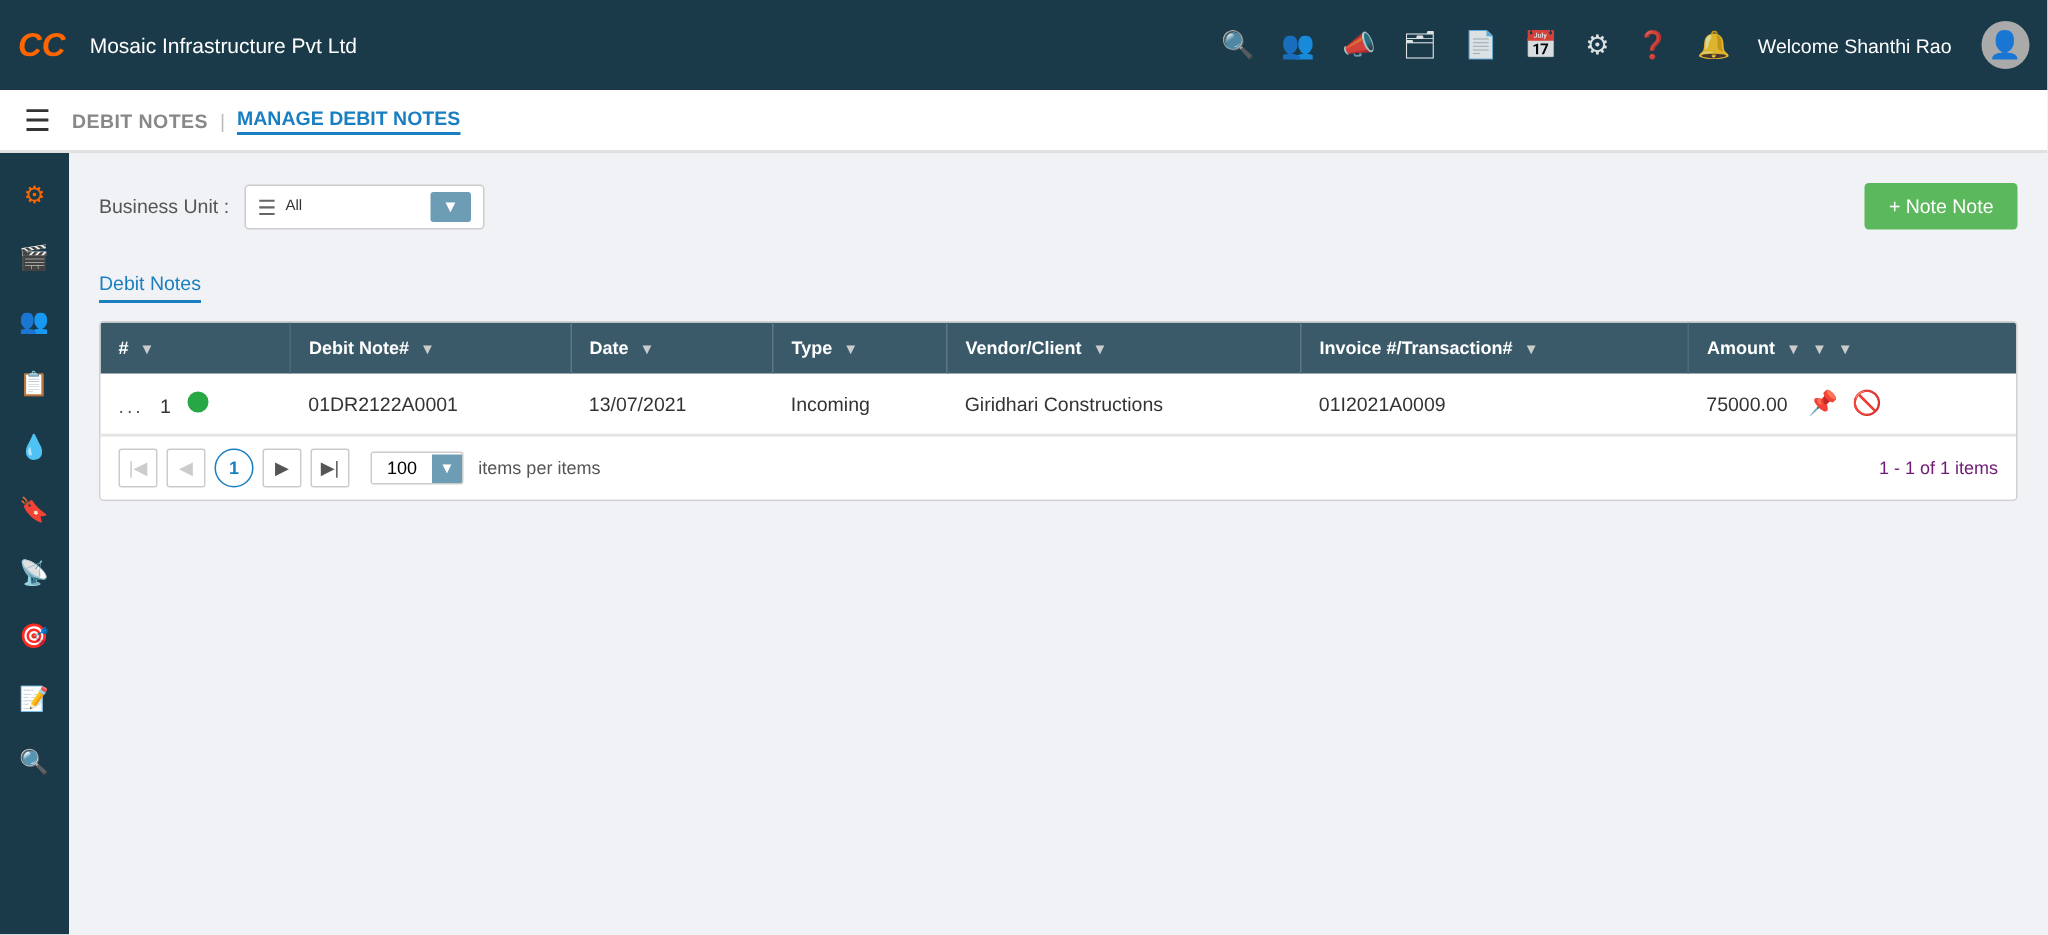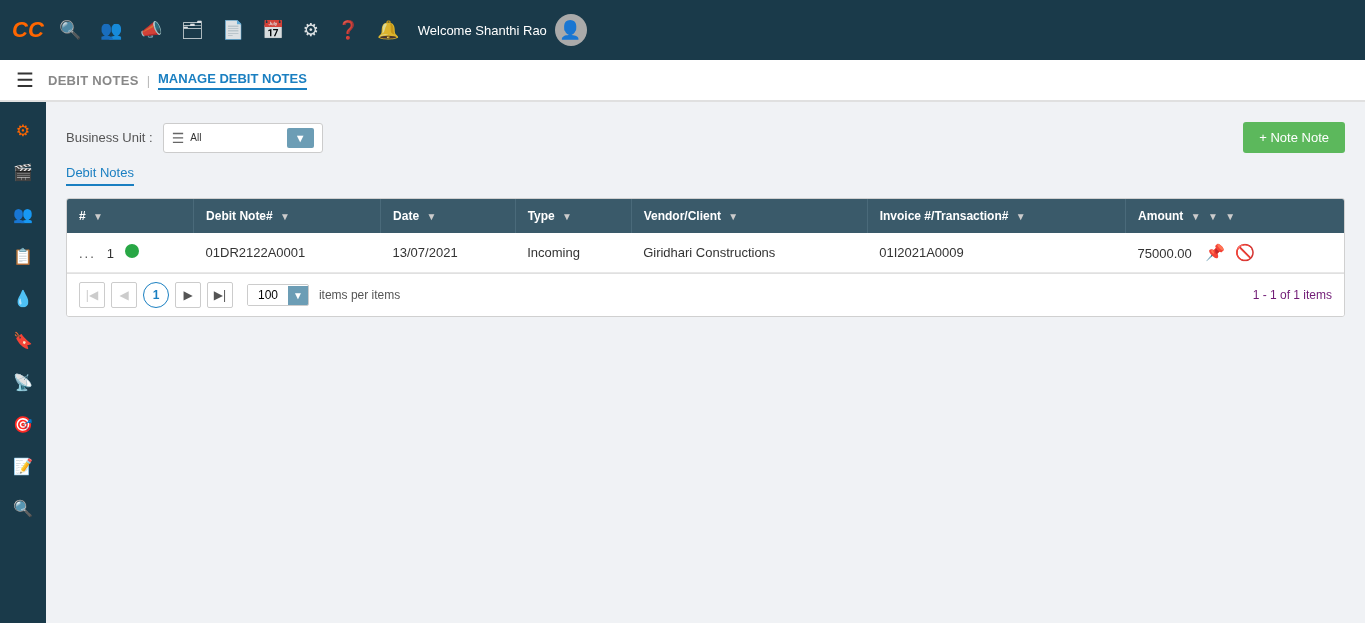--- a/index.html
+++ b/index.html
@@ -34,21 +34,21 @@
     }
     .navbar-icon {
       color: white;
       font-size: 18px;
       cursor: pointer;
       opacity: 0.85;
     }
     .navbar-user {
       display: flex;
       align-items: center;
-      gap: 8px;
+      gap: 20px;
       color: white;
       font-size: 13px;
     }
     .navbar-avatar {
       width: 32px;
       height: 32px;
       border-radius: 50%;
       background: #aaa;
       display: flex;
       align-items: center;
@@ -132,21 +132,21 @@
       background: #f0f2f5;
       padding: 20px;
       overflow-y: auto;
     }
 
     
     .filter-row {
       display: flex;
       align-items: center;
       justify-content: space-between;
-      margin-bottom: 12px;
+      margin-bottom: 28px;
     }
     .filter-left {
       display: flex;
       align-items: center;
       gap: 10px;
     }
     .filter-label {
       color: #555;
       font-size: 13px;
     }
@@ -328,20 +328,21 @@
       margin-left: auto;
       font-size: 12px;
       color: #701a75;
     }
   </style>
 </head>
 <body>
 
 <div class="navbar">
   <span class="navbar-logo">CC</span>
+  <span class="navbar-company">Mosaic Infrastructure Pvt Ltd</span>
   <div class="navbar-icons">
     <span class="navbar-icon">🔍</span>
     <span class="navbar-icon">👥</span>
     <span class="navbar-icon">📣</span>
     <span class="navbar-icon">🗂</span>
     <span class="navbar-icon">📄</span>
     <span class="navbar-icon">📅</span>
     <span class="navbar-icon">⚙</span>
     <span class="navbar-icon">❓</span>
     <span class="navbar-icon">🔔</span>

